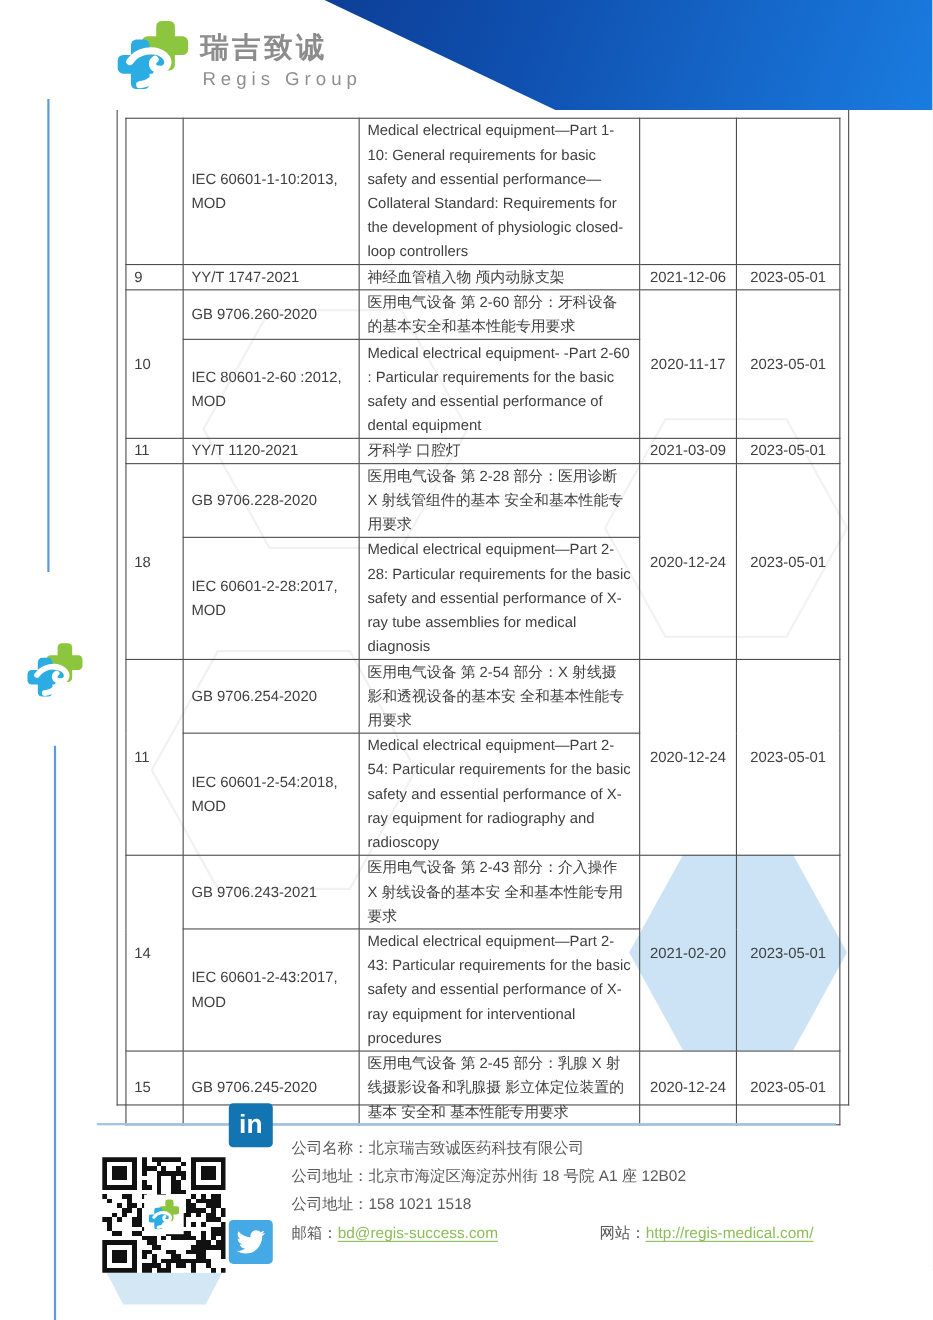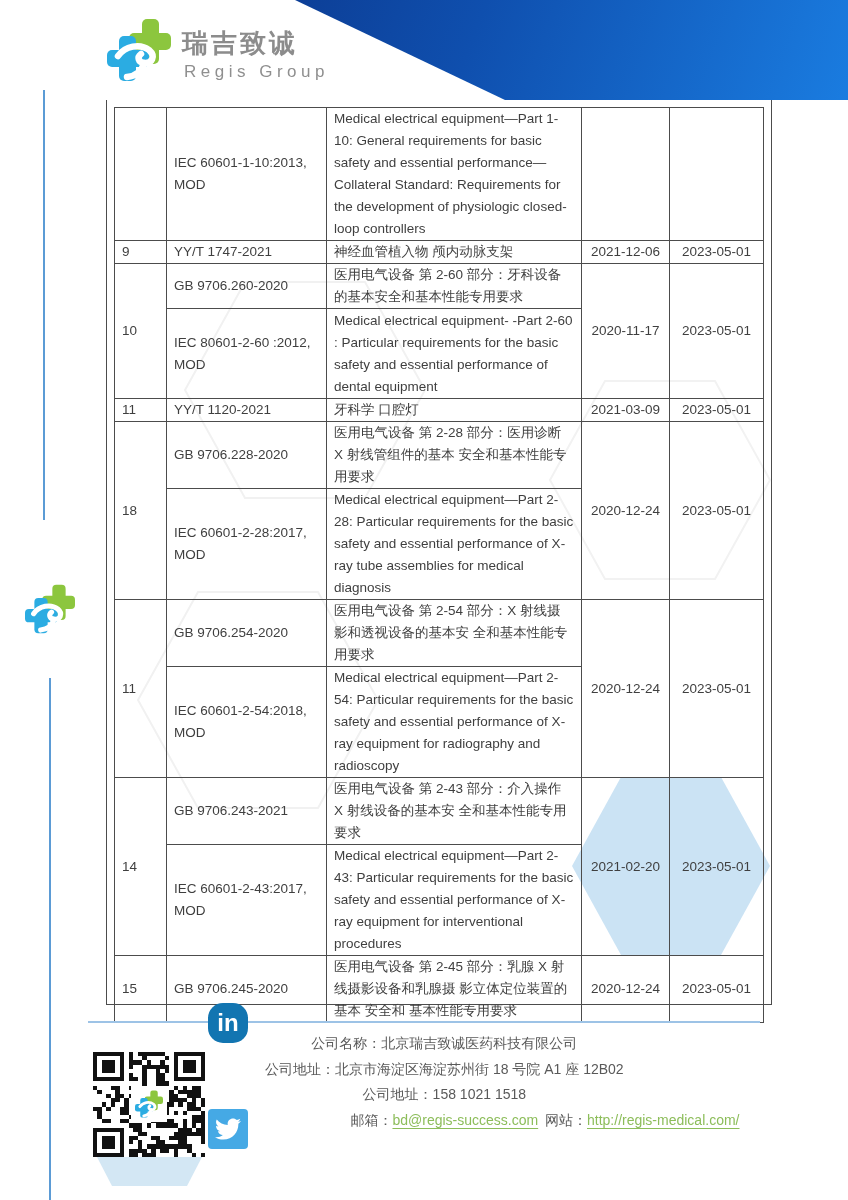--- a/index.html
+++ b/index.html
@@ -36,27 +36,27 @@
 
   
   .footer-line { position:absolute; left:88px; top:1021px; width:672px; height:2px; background:#9dc3e6; z-index:2; }
   .qr { position:absolute; left:93px; top:1052px; width:112px; height:105px; z-index:3; }
   .qr svg.qr-gen { position:absolute; left:0; top:0; width:100%; height:100%; }
   .qr .qr-logo-box { position:absolute; left:38px; top:34px; width:36px; height:36px; background:#fff;
     display:flex; align-items:center; justify-content:center; }
   .qr-trapezoid { position:absolute; left:0; top:0; width:848px; height:1200px; z-index:1; pointer-events:none; }
   .social { position:absolute; width:40px; height:40px; border-radius:4px; z-index:3;
     display:flex; align-items:center; justify-content:center; }
-  .linkedin { left:208px; top:1003px;border-radius:15px; }
+  .linkedin { left:208px; top:1003px; }
   .linkedin span { color:#fff; font-weight:bold; font-size:24px; line-height:1; }
   .twitter { left:208px; top:1109px; }
   .twitter svg { width:26px; height:26px; fill:#fff; }
 
   .footer-text { position:absolute; left:265px; top:1031px; z-index:3; font-size:14px; color:#595959; }
-  .footer-text .line { height:25.5px; line-height:25.5px; white-space:nowrap;text-align:center; }
+  .footer-text .line { height:25.5px; line-height:25.5px; white-space:nowrap; }
   .footer-text .lbl { color:#595959; }
   .glink { color:#8cbd5a; text-decoration:underline; text-underline-offset:3px; cursor:pointer; }
   .web-offset { position:absolute; left:280px; }
   .line.rel { position:relative; }
 </style>
 </head>
 <body>
 
 <svg width="0" height="0" style="position:absolute">
   <defs>

